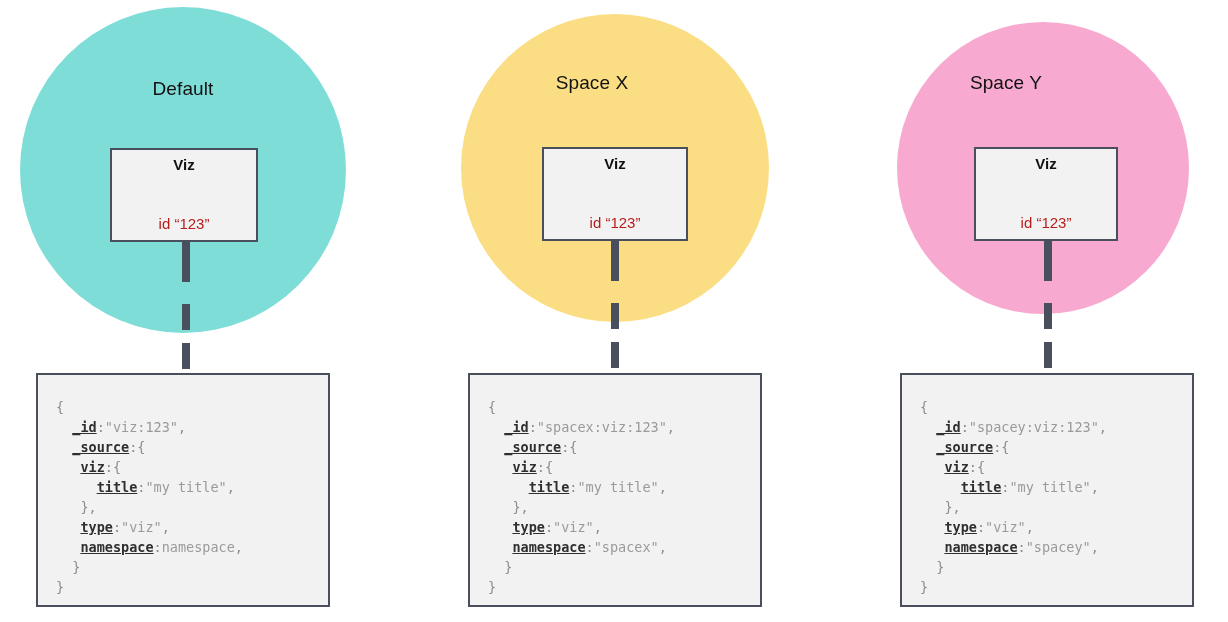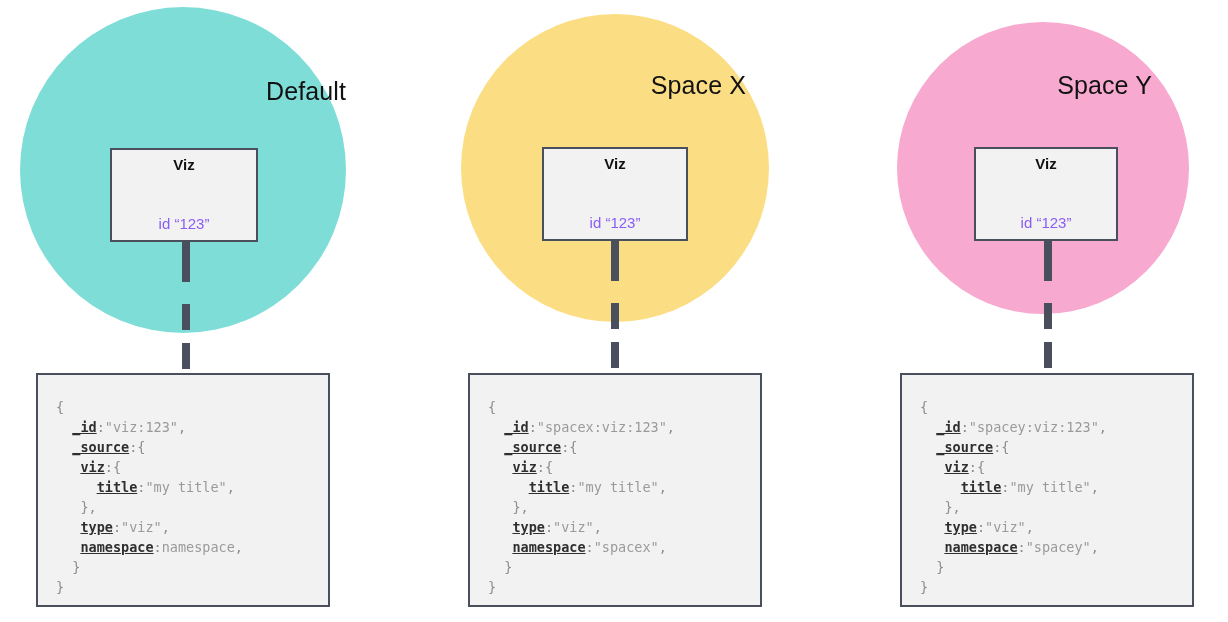--- a/index.html
+++ b/index.html
@@ -26,23 +26,23 @@
   }
   
   .circle {
     position: absolute;
     border-radius: 50%;
   }
   .space-title {
     position: absolute;
     left: 0;
     right: 0;
-    text-align: right;
+    text-align: center;
     color: #111111;
-    font-size: 25px;
+    font-size: 19px;
     font-weight: 400;
     letter-spacing: 0.1px;
     line-height: 1;
     white-space: nowrap;
   }
   
   .viz-box {
     position: absolute;
     background: #F2F2F2;
     border: 2px solid #4A4F5E;
@@ -54,21 +54,21 @@
     line-height: 1.25;
   }
   .viz-title {
     font-size: 15px;
     font-weight: bold;
     color: #111111;
   }
   .viz-sub {
     font-size: 15px;
     font-weight: 400;
-    color: #8b5cf6;
+    color: #b91c1c;
     margin-top: 40px;
   }
   
   .connector {
     position: absolute;
     width: 8px;
   }
   .connector span {
     display: block;
     width: 8px;

